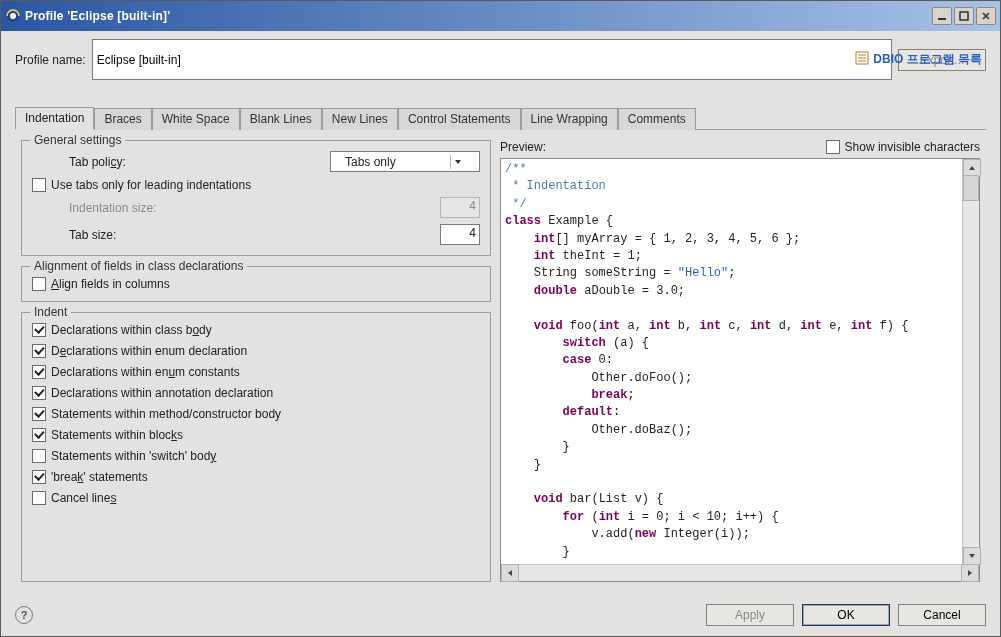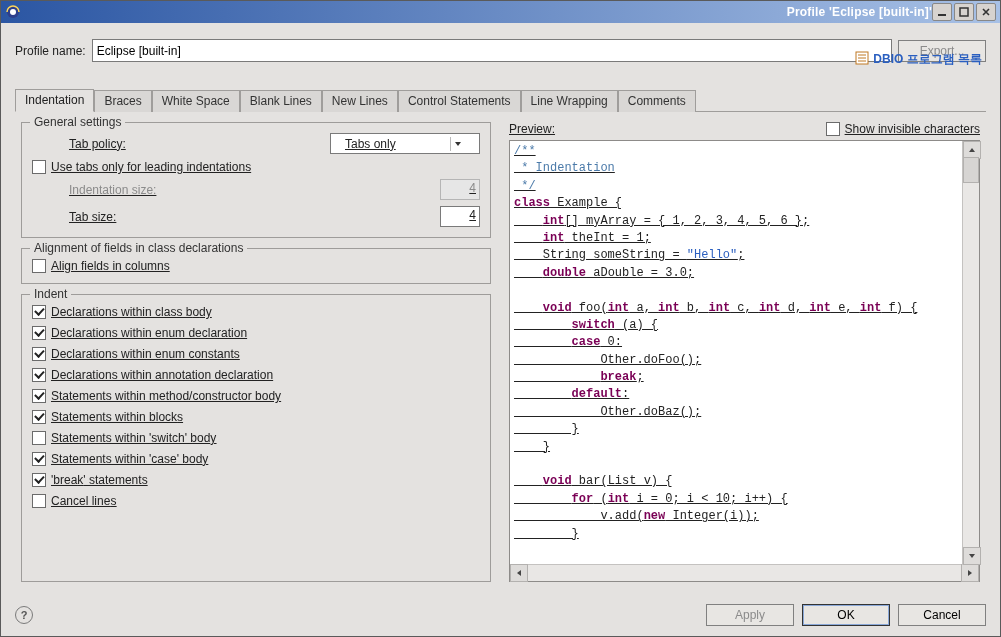--- a/index.html
+++ b/index.html
@@ -20,46 +20,46 @@
     --code-comment: #4b7aa9;
     --code-keyword: #7a0055;
     --code-string: #2b5fbf;
     --code-number: #000000;
     --btn-face: #e8e6e3;
   }
   html, body { margin:0; padding:0; font-family: Tahoma, "Segoe UI", sans-serif; font-size: 12px; color: var(--text); background: var(--bg); }
   .window { width: 1001px; height: 637px; box-sizing: border-box; border: 1px solid #5a5a5a; background: var(--bg-light); position: relative; }
 
   
-  .titlebar { height: 22px; background: linear-gradient(to right, var(--titlebar-grad1), var(--titlebar-grad2)); display:flex; align-items:center; padding:0 4px;text-align:right; }
+  .titlebar { height: 30px; background: linear-gradient(to right, var(--titlebar-grad1), var(--titlebar-grad2)); display:flex; align-items:center; padding:0 4px; }
   .titlebar .icon { width:16px; height:16px; margin-right:4px; }
   .titlebar .title { color: var(--titlebar-text); font-weight: bold; font-size:12px; letter-spacing: 0.2px; flex: 1 1 auto; }
   .titlebar .ctrls { display:flex; gap:2px; }
   .winbtn { width:18px; height:16px; background:#d7d3cf; border:1px solid #888; border-radius:2px; display:flex; align-items:center; justify-content:center; cursor:default; }
   .winbtn svg { width:10px; height:10px; display:block; }
 
   
   .content { position:absolute; top:22px; left:0; right:0; bottom:0; padding: 16px 14px 10px 14px; box-sizing:border-box; display:flex; flex-direction:column; }
 
   .link-row { position:absolute; right:18px; top:28px; display:flex; align-items:center; gap:4px; color: var(--link); font-size:12px;font-weight:bold; }
   .link-row svg { width:14px; height:14px; }
 
   .profile-row { display:flex; align-items:center; gap:6px; margin-bottom:10px; }
   .profile-row label { white-space:nowrap; }
-  .text-field { flex:1 1 auto; height:17px; padding:2px 4px; border:1px solid var(--field-border); background: var(--field-bg); font-family: inherit; font-size:12px; }
+  .text-field { flex:1 1 auto; height:17px; padding:11px 4px; border:1px solid var(--field-border); background: var(--field-bg); font-family: inherit; font-size:12px; }
   .button { min-width:88px; height:22px; padding:0 14px; font-family:inherit; font-size:12px; background:var(--btn-face); border:1px solid var(--border-dark); border-radius:0; cursor:default; }
   .button[disabled] { color:var(--text-disabled); }
 
   
   .tabstrip { display:flex; align-items:flex-end; border-bottom:1px solid var(--tab-border); margin-top:16px; }
   .tab { padding:3px 9px 4px; border:1px solid var(--tab-border); border-bottom:none; margin-right:0px; background:var(--bg-light); position:relative; top:1px; cursor:default; }
   .tab.active { background:var(--bg-light); border-bottom:1px solid var(--bg-light); }
   .tab:not(.active) { background:#d9d7d5; color:#333; }
 
-  .panel { flex:1 1 auto; display:flex; gap:18px; padding:10px 6px 6px 6px; min-height:0;text-decoration:underline; }
+  .panel { flex:1 1 auto; display:flex; gap:9px; padding:10px 6px 6px 6px; min-height:0; }
   .col-left { flex: 0 0 470px; display:flex; flex-direction:column; gap:10px; }
   .col-right { flex: 1 1 auto; display:flex; flex-direction:column; min-width:0;}
 
   
   .fieldset { border:1px solid #9e9c9a; padding:10px 10px 10px 10px; position:relative; }
   .fieldset .legend { position:absolute; top:-8px; left:8px; background: var(--bg-light); padding:0 4px; font-size:12px; color:#333; }
   .formrow { display:flex; align-items:center; margin-bottom:6px; }
   .formrow:last-child{margin-bottom:0;}
   .formrow .lbl { flex:1 1 auto;margin-left:37px; }
   .formrow .lbl.disabled { color:var(--text-disabled); }
@@ -218,24 +218,20 @@
                 <span class="chk-box checked"></span>
                 <span>Statements within method/constructor body</span>
               </div>
               <div class="check">
                 <span class="chk-box checked"></span>
                 <span><span>Statements within bloc</span><span class="mnemonic">k</span><span>s</span></span>
               </div>
               <div class="check">
                 <span class="chk-box"></span>
                 <span><span>Statements within 'switch' bod</span><span class="mnemonic">y</span><span></span></span>
-              </div>
-              <div class="check">
-                <span class="chk-box checked"></span>
-                <span><span>Statements within 'case' bo</span><span class="mnemonic">d</span><span>y</span></span>
               </div>
               <div class="check">
                 <span class="chk-box checked"></span>
                 <span><span>'brea</span><span class="mnemonic">k</span><span>' statements</span></span>
               </div>
               <div class="check">
                 <span class="chk-box"></span>
                 <span><span>Cancel line</span><span class="mnemonic">s</span><span></span></span>
               </div>
             </div>

